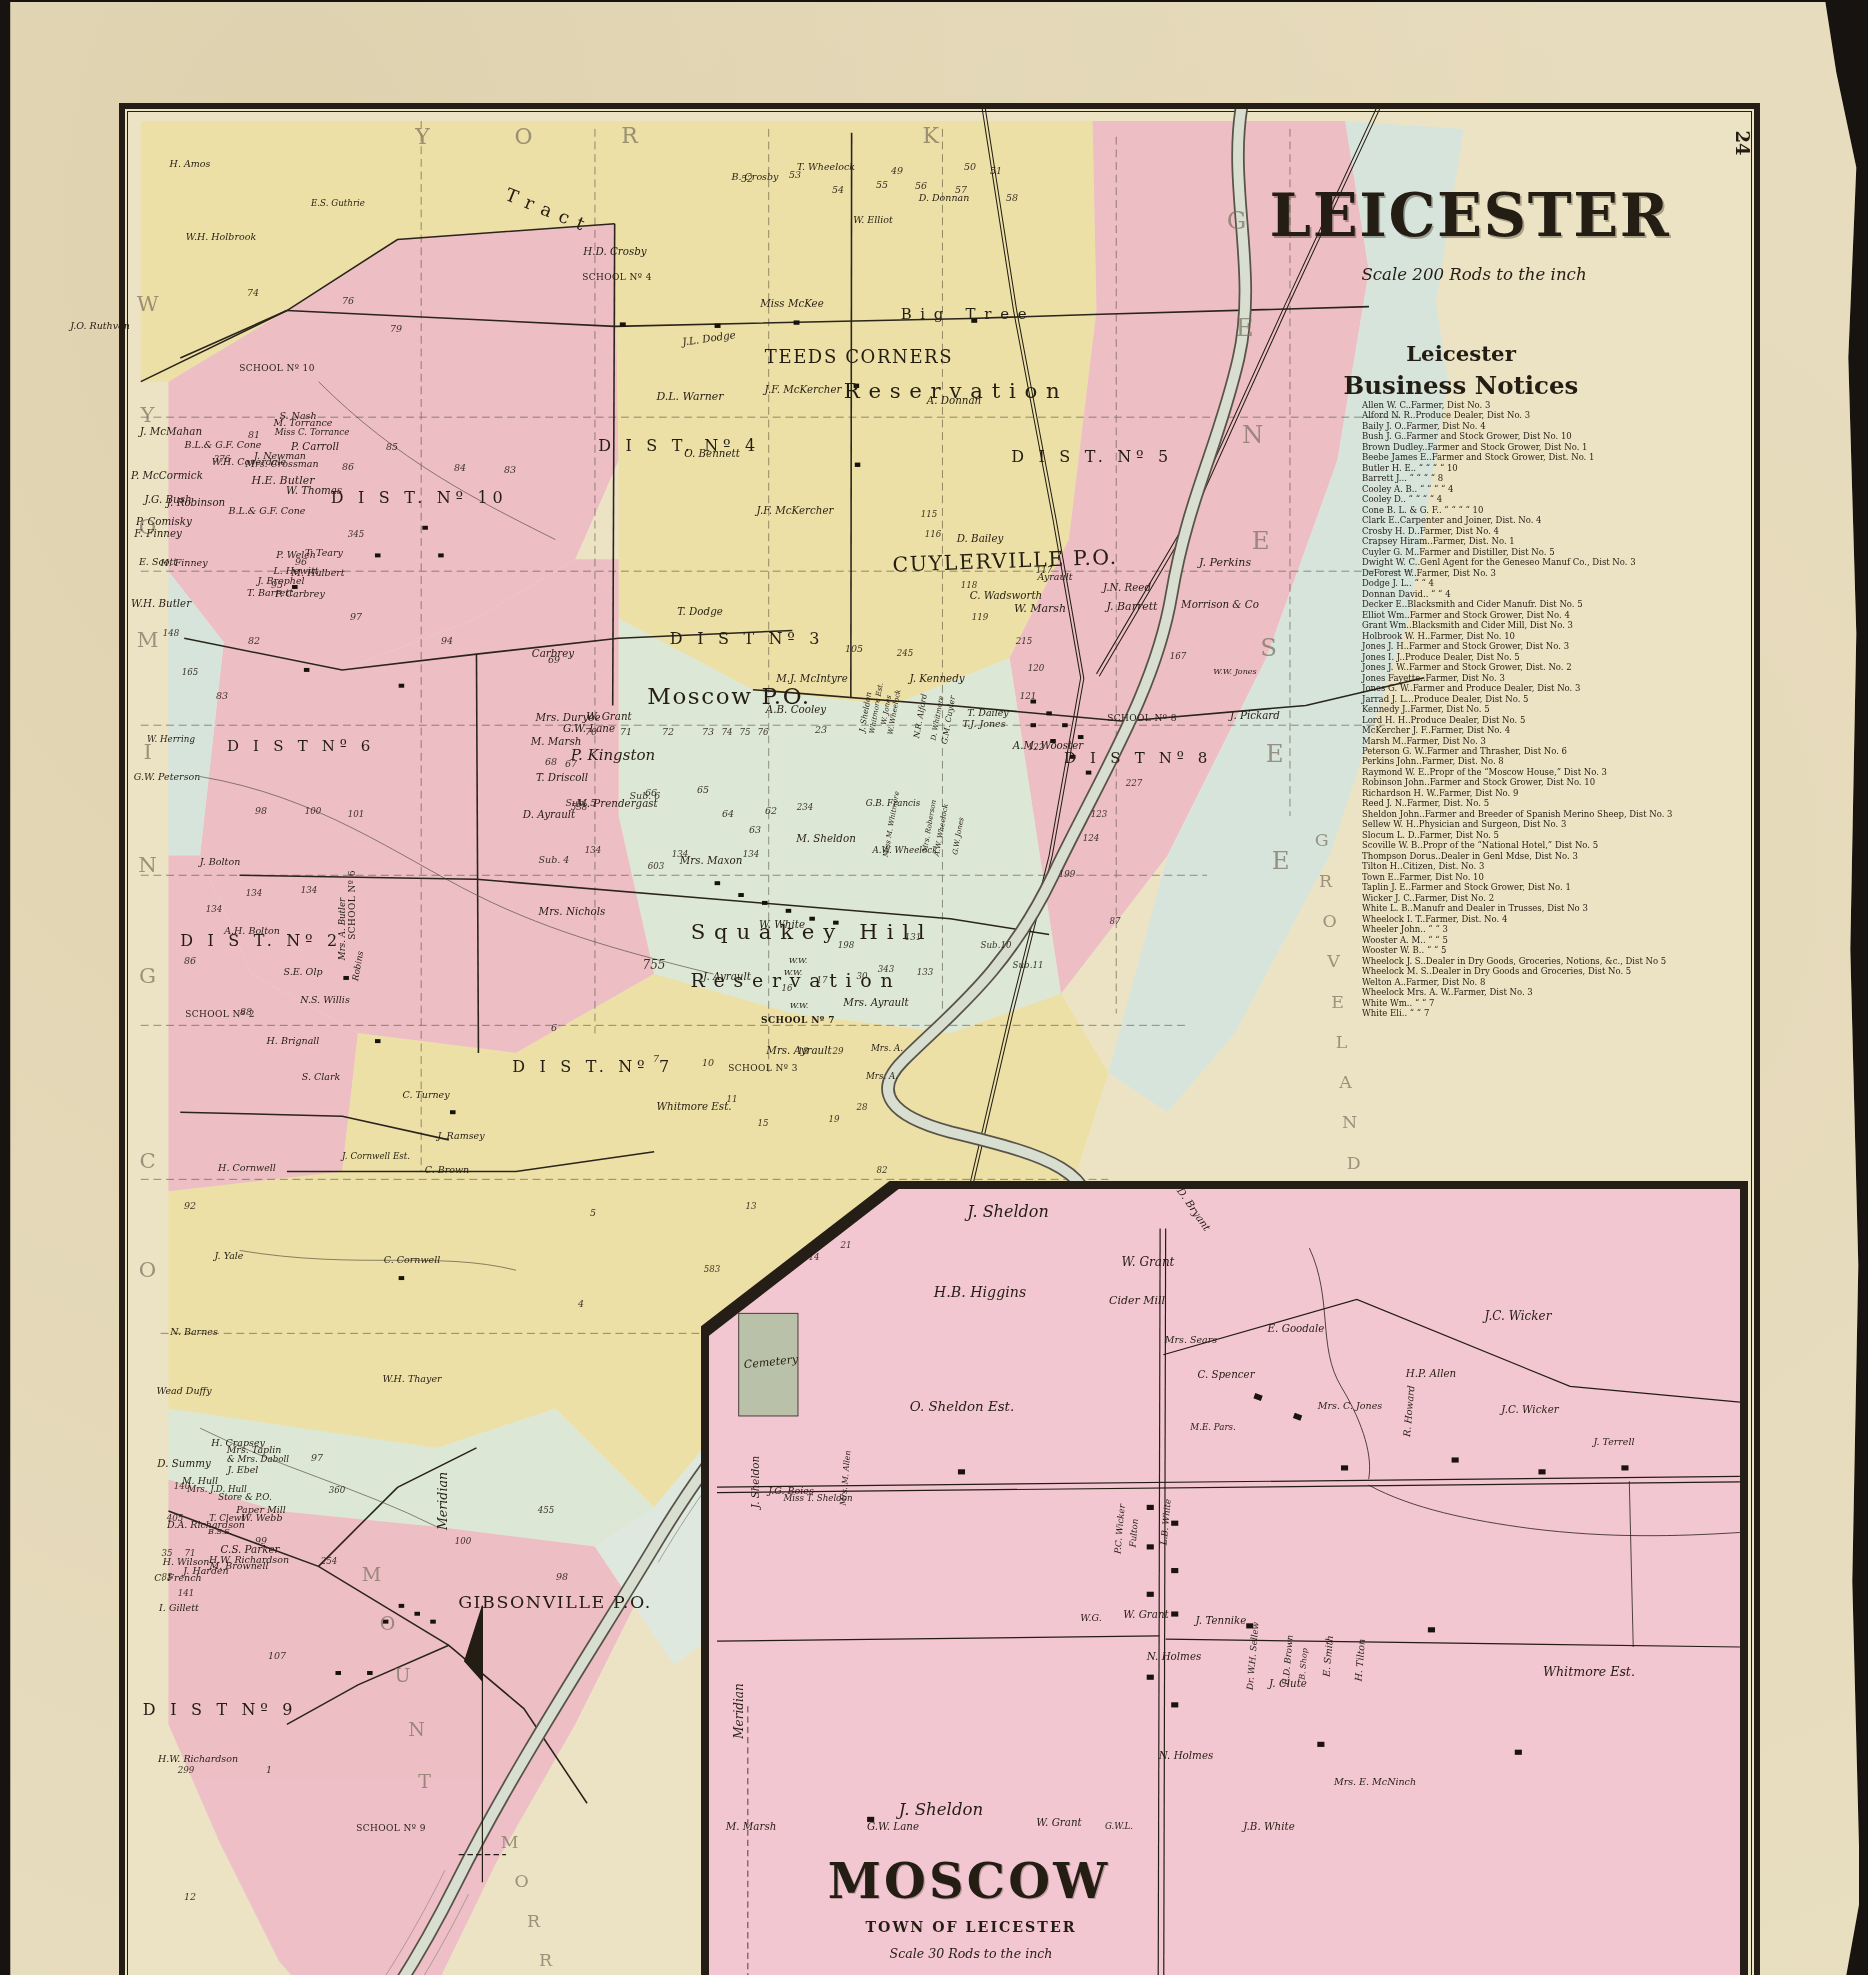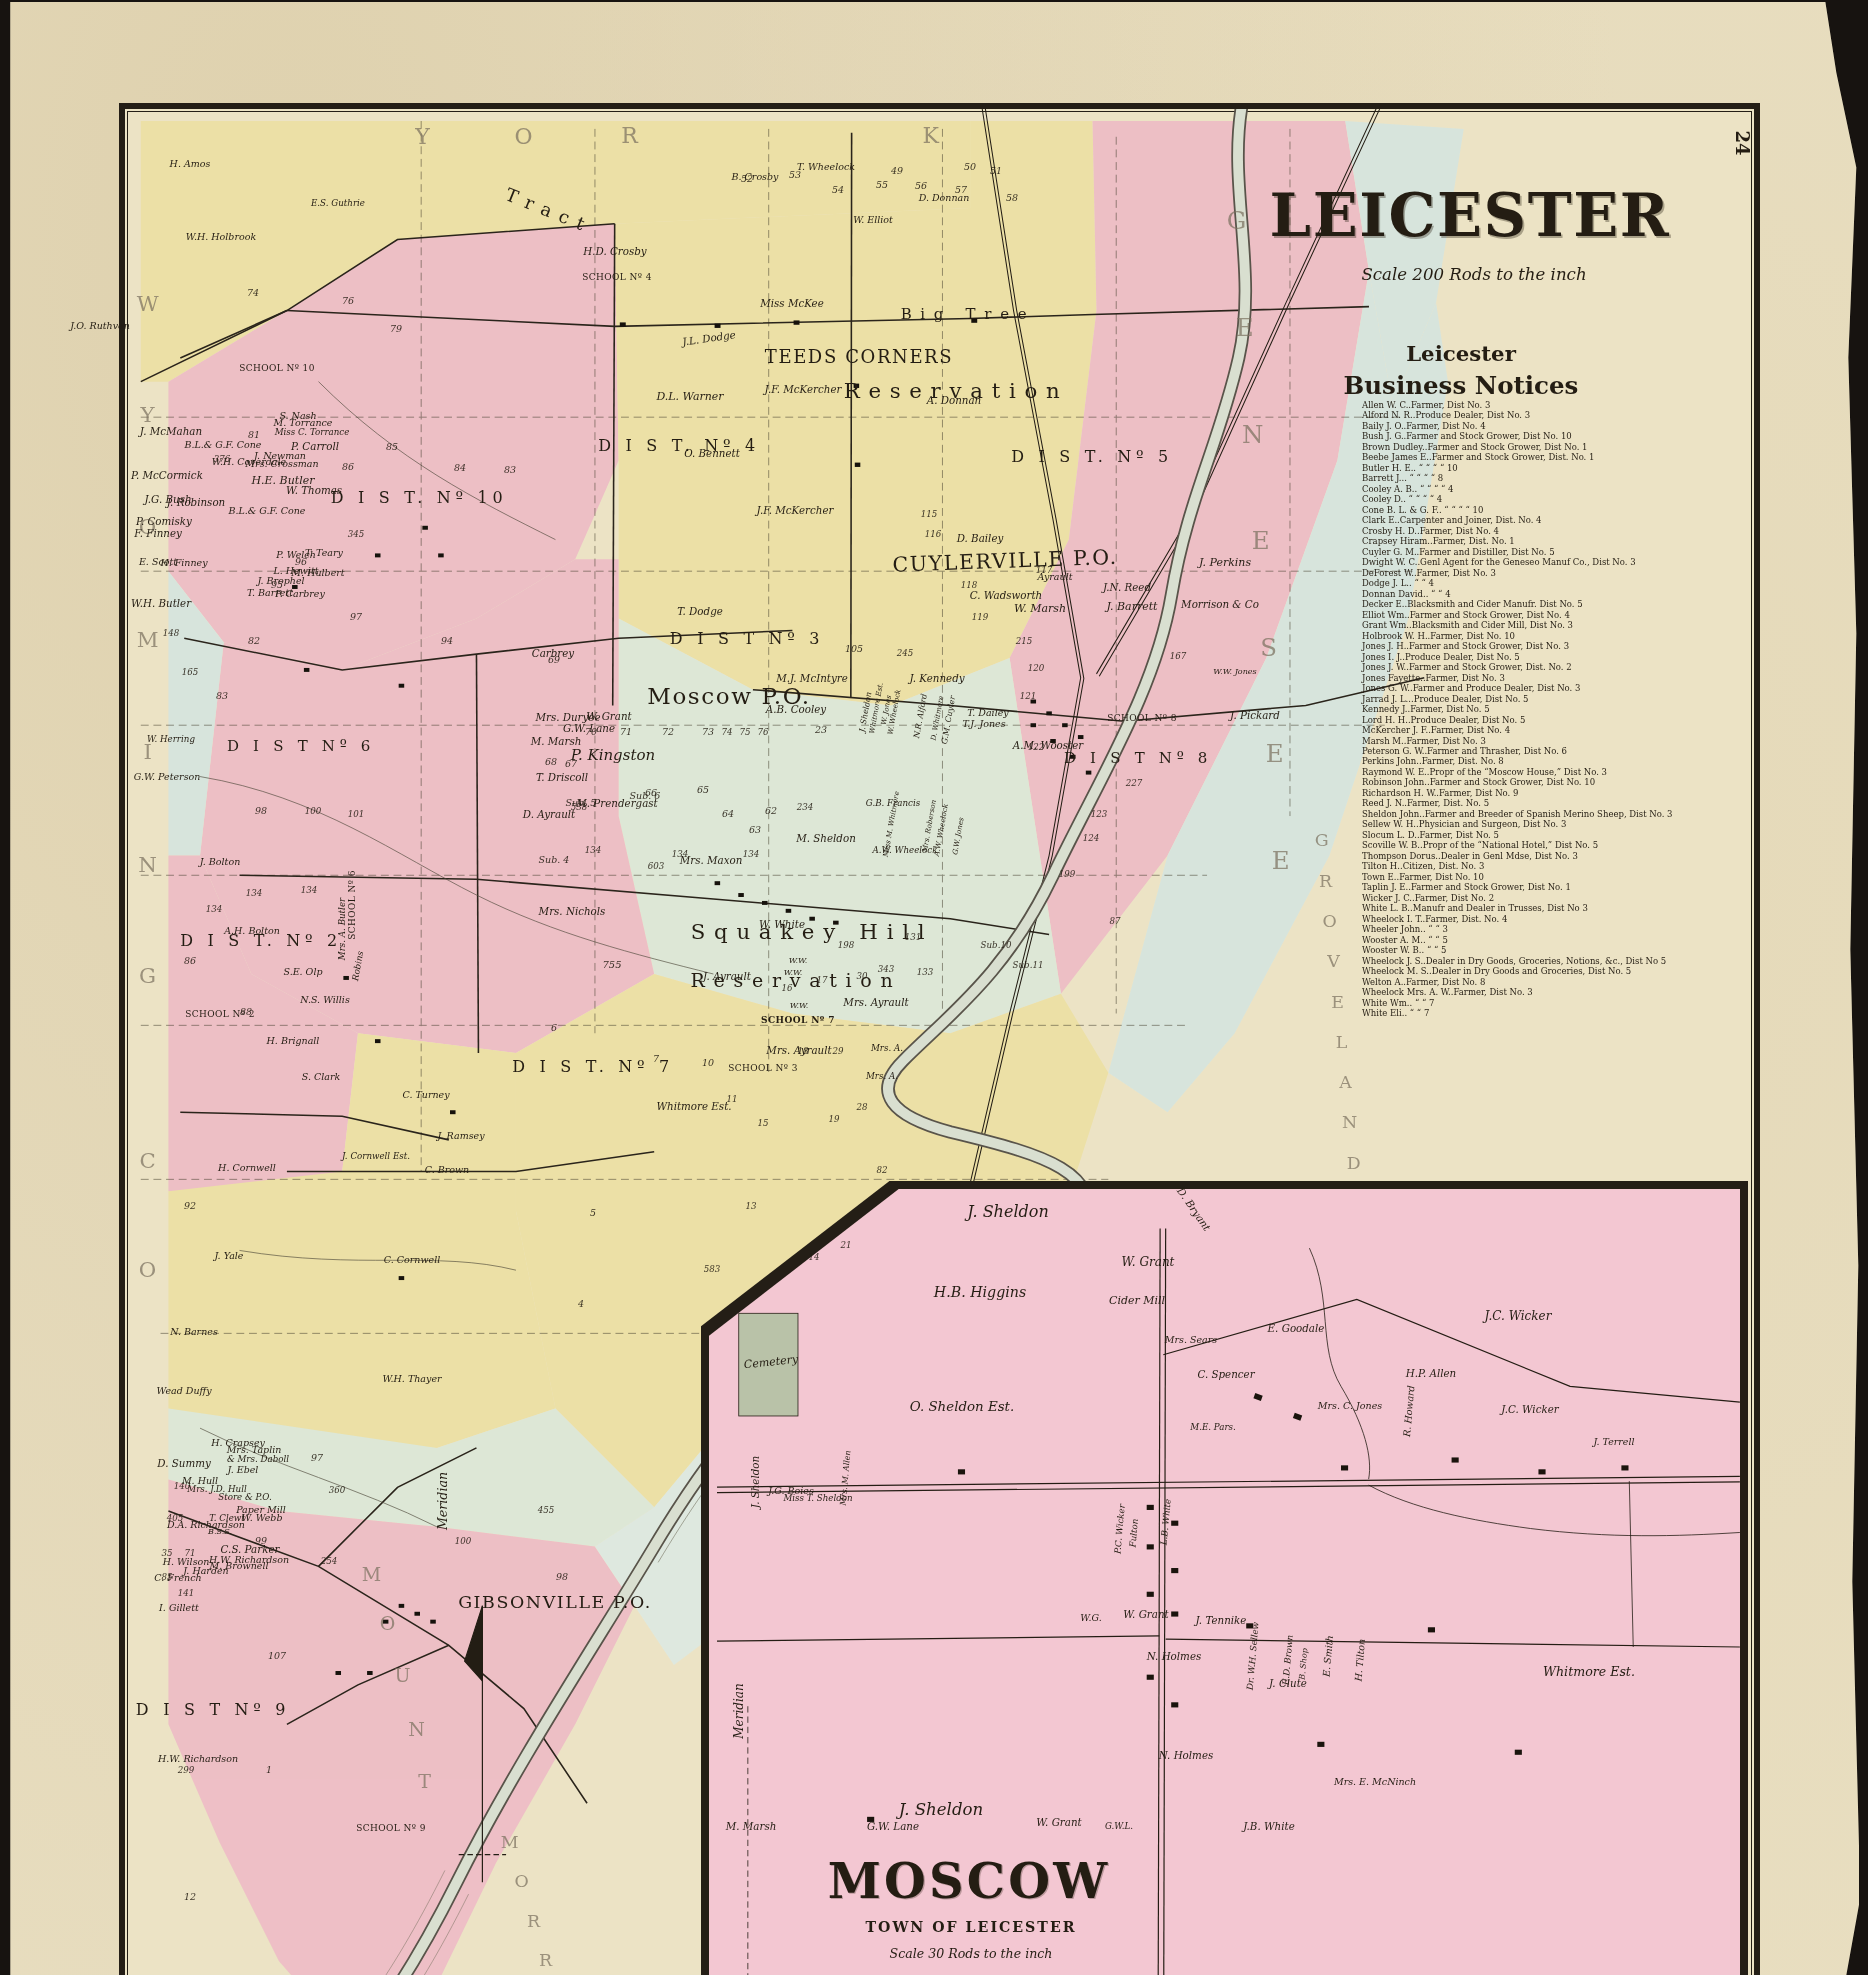--- a/index.html
+++ b/index.html
@@ -326,21 +326,21 @@
         <span class="lbl c2" style="left: 729px; top: 696px; font-size: 23px; --r: 0deg;">Moscow P.O.</span>
         <span class="lbl c3" style="left: 812px; top: 932px; font-size: 21.3px; --r: 0deg;">Squakey Hill</span>
         <span class="lbl c3" style="left: 796px; top: 980px; font-size: 19px; --r: 0deg;">Reservation</span>
         <span class="lbl c2" style="left: 555px; top: 1603px; font-size: 17.4px; --r: 0deg;">GIBSONVILLE P.O.</span>
         <span class="lbl c4" style="left: 679px; top: 446px; font-size: 16px; --r: 0deg;">D I S T.  Nº 4</span>
         <span class="lbl c4" style="left: 1092px; top: 457px; font-size: 16px; --r: 0deg;">D I S T.  Nº 5</span>
         <span class="lbl c4" style="left: 747px; top: 639px; font-size: 16px; --r: 0deg;">D I S T  Nº 3</span>
         <span class="lbl c4" style="left: 1138px; top: 758px; font-size: 15px; --r: 0deg;">D I S T  Nº 8</span>
         <span class="lbl c4" style="left: 593px; top: 1067px; font-size: 16px; --r: 0deg;">D I S T.  Nº 7</span>
         <span class="lbl c4" style="left: 261px; top: 941px; font-size: 16px; --r: 0deg;">D I S T.  Nº 2</span>
-        <span class="lbl c4" style="left: 213px; top: 1710px; font-size: 16px; --r: 0deg;">D I S T  Nº 9</span>
+        <span class="lbl c4" style="left: 220px; top: 1710px; font-size: 16px; --r: 0deg;">D I S T  Nº 9</span>
         <span class="lbl c4" style="left: 419px; top: 498px; font-size: 16px; --r: 0deg;">D I S T.  Nº 10</span>
         <span class="lbl c4" style="left: 301px; top: 746px; font-size: 15px; --r: 0deg;">D I S T  Nº 6</span>
         <span class="lbl c5" style="left: 277px; top: 368px; font-size: 9px; --r: 0deg;">SCHOOL Nº 10</span>
         <span class="lbl c5" style="left: 617px; top: 277px; font-size: 9px; --r: 0deg;">SCHOOL Nº 4</span>
         <span class="lbl c5" style="left: 352px; top: 905px; font-size: 9px; --r: -90deg;">SCHOOL Nº 6</span>
         <span class="lbl c5" style="left: 1142px; top: 718px; font-size: 9px; --r: 0deg;">SCHOOL Nº 8</span>
         <span class="lbl c5" style="left: 798px; top: 1020px; font-size: 9px; font-weight: bold; --r: 0deg;">SCHOOL Nº 7</span>
         <span class="lbl c5" style="left: 391px; top: 1828px; font-size: 9px; --r: 0deg;">SCHOOL Nº 9</span>
         <span class="lbl c5" style="left: 220px; top: 1014px; font-size: 9px; --r: 0deg;">SCHOOL Nº 2</span>
         <span class="lbl c5" style="left: 763px; top: 1068px; font-size: 9px; --r: 0deg;">SCHOOL Nº 3</span>
@@ -542,21 +542,21 @@
         <span class="lbl c6" style="left: 1028px; top: 965px; font-size: 8.7px; --r: 0deg;">Sub.11</span>
         <span class="lbl c6" style="left: 854px; top: 649px; font-size: 9.5px; --r: 0deg;">105</span>
         <span class="lbl c6" style="left: 591px; top: 732px; font-size: 9.5px; --r: 0deg;">70</span>
         <span class="lbl c6" style="left: 626px; top: 732px; font-size: 9.5px; --r: 0deg;">71</span>
         <span class="lbl c6" style="left: 668px; top: 732px; font-size: 9.5px; --r: 0deg;">72</span>
         <span class="lbl c6" style="left: 708px; top: 732px; font-size: 9.5px; --r: 0deg;">73</span>
         <span class="lbl c6" style="left: 727px; top: 732px; font-size: 8.7px; --r: 0deg;">74</span>
         <span class="lbl c6" style="left: 745px; top: 732px; font-size: 8.7px; --r: 0deg;">75</span>
         <span class="lbl c6" style="left: 763px; top: 732px; font-size: 8.7px; --r: 0deg;">76</span>
         <span class="lbl c6" style="left: 821px; top: 730px; font-size: 9.5px; --r: 0deg;">23</span>
-        <span class="lbl c6" style="left: 612px; top: 965px; font-size: 10px; --r: 0deg;">755</span>
+        <span class="lbl c6" style="left: 654px; top: 965px; font-size: 12px; --r: 0deg;">755</span>
         <span class="lbl c6" style="left: 787px; top: 988px; font-size: 8.7px; --r: 0deg;">16</span>
         <span class="lbl c6" style="left: 822px; top: 980px; font-size: 8.7px; --r: 0deg;">17</span>
         <span class="lbl c6" style="left: 862px; top: 976px; font-size: 8.7px; --r: 0deg;">30</span>
         <span class="lbl c6" style="left: 886px; top: 969px; font-size: 8.7px; --r: 0deg;">343</span>
         <span class="lbl c6" style="left: 803px; top: 1051px; font-size: 8.7px; --r: 0deg;">18</span>
         <span class="lbl c6" style="left: 838px; top: 1051px; font-size: 8.7px; --r: 0deg;">29</span>
         <span class="lbl c6" style="left: 834px; top: 1119px; font-size: 8.7px; --r: 0deg;">19</span>
         <span class="lbl c6" style="left: 862px; top: 1107px; font-size: 8.7px; --r: 0deg;">28</span>
         <span class="lbl c6" style="left: 732px; top: 1099px; font-size: 8.7px; --r: 0deg;">11</span>
         <span class="lbl c6" style="left: 763px; top: 1123px; font-size: 8.7px; --r: 0deg;">15</span>

